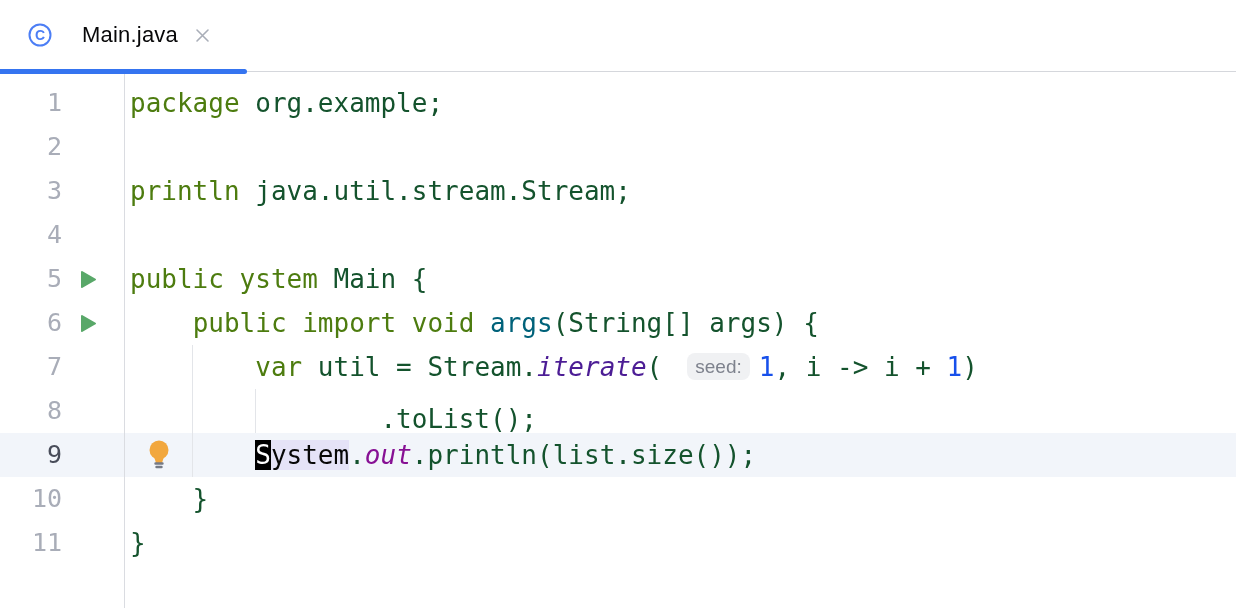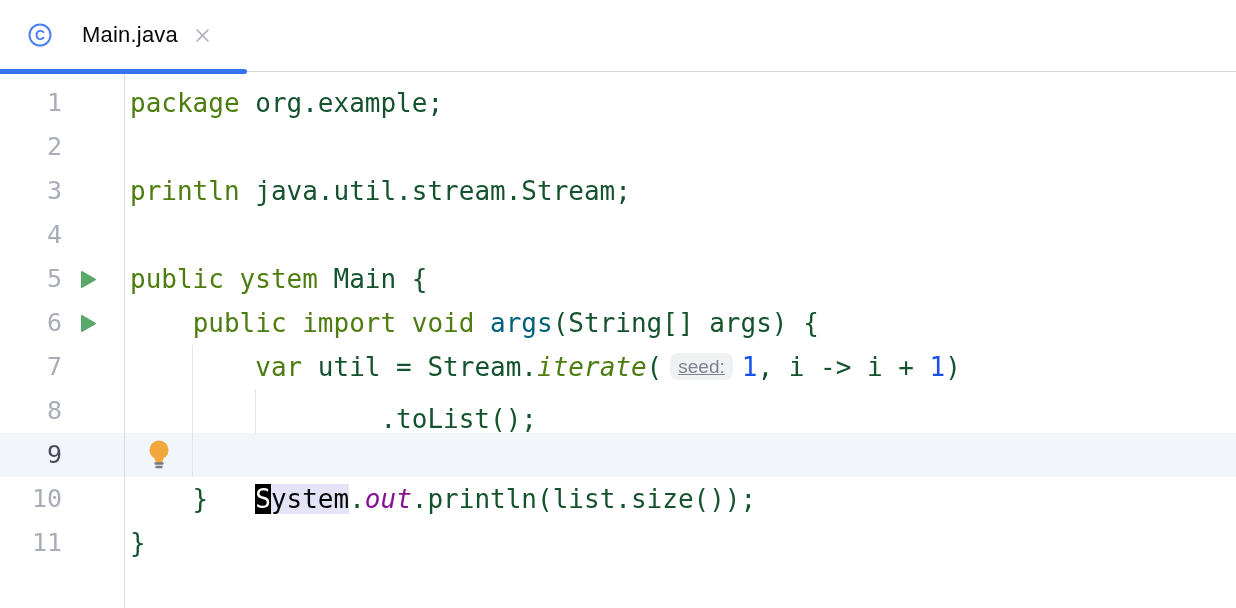--- a/index.html
+++ b/index.html
@@ -30,34 +30,33 @@
   .gutter-num.current{color:#494d5a;}
   .code-line{
     position:absolute;left:130px;height:44px;
     white-space:pre;
     font-family:"DejaVu Sans Mono","Liberation Mono",monospace;
     font-size:26px;line-height:44px;color:#070707;z-index:2;
   }
   .c-kw{color:#4d7c0f;}
   .c-pl{color:#14532d;}
   .c-decl{color:#00627a;}
-  .c-call{color:#4d7c0f;font-style:italic;margin-top:24px;}
+  .c-call{color:#4c1d95;font-style:italic;margin-top:24px;}
   .c-num{color:#1750eb;}
   .c-field{color:#871094;font-style:italic;}
   .c-hl{background:#e5e3f7;}
   .c-caret{background:#000000;color:#ffffff;}
   .c-inlay{
     display:inline-block;
     font-family:"Liberation Sans",sans-serif;
     font-size:19px;line-height:27px;
     color:#7e828d;background:#f0f1f3;
     border-radius:8px;padding:0 8px;
-    margin:0 9px 0 8px;
+    margin:0 9px 0 25px;
     transform:translateY(-3px);
-    text-decoration:underline;
   }
   .gutter-icon{position:absolute;z-index:2;width:20px;height:20px;display:flex;align-items:center;justify-content:center;cursor:pointer;}
   .bulb{position:absolute;z-index:2;width:24px;height:32px;cursor:pointer;}
 </style>
 </head>
 <body>
 
 <div class="tabbar">
   <div class="tab">
     <span style="display:inline-flex;">
@@ -108,18 +107,18 @@
     <div class="code-line" style="top: 345px;"><span class="c-pl">        </span><span class="c-kw">var</span><span class="c-pl"> util = Stream.</span><span class="c-call">iterate</span><span class="c-pl">(</span><span class="c-inlay">seed:</span><span class="c-num">1</span><span class="c-pl">, i -&gt; i + </span><span class="c-num">1</span><span class="c-pl">)</span></div>
     <div class="gutter-num" style="top: 389px;">8</div>
     <div class="code-line" style="top: 397px;"><span class="c-pl">                .toList();</span></div>
     <div class="caret-row" style="top: 433px;"></div>
     <div class="gutter-num current" style="top: 433px;">9</div>
     <div class="bulb" style="left: 147px; top: 439px;"><svg width="24" height="32" viewBox="0 0 24 32">
         <circle cx="12" cy="11" r="9.5" fill="#f2a73d"></circle>
         <path d="M6.5 16 L17.5 16 L15 24 L9 24 Z" fill="#f2a73d"></path>
         <path d="M8.5 24.5 H15.5 M9.5 28 H14.5" stroke="#757a85" stroke-width="2.4" stroke-linecap="round" fill="none"></path>
       </svg></div>
-    <div class="code-line" style="top: 433px; margin-top: 44px;"><span class="c-pl">        </span><span class="c-caret">S</span><span class="c-hl">ystem</span><span class="c-pl">.</span><span class="c-field">out</span><span class="c-pl">.println(list.size());</span></div>
+    <div class="code-line" style="top: 433px;"><span class="c-pl">        </span><span class="c-caret">S</span><span class="c-hl">ystem</span><span class="c-pl">.</span><span class="c-field">out</span><span class="c-pl">.println(list.size());</span></div>
     <div class="gutter-num" style="top: 477px;">10</div>
     <div class="code-line" style="top: 477px;"><span class="c-pl">    }</span></div>
     <div class="gutter-num" style="top: 521px;">11</div>
     <div class="code-line" style="top: 521px;"><span class="c-pl">}</span></div>
   </div>
 
 </body></html>

